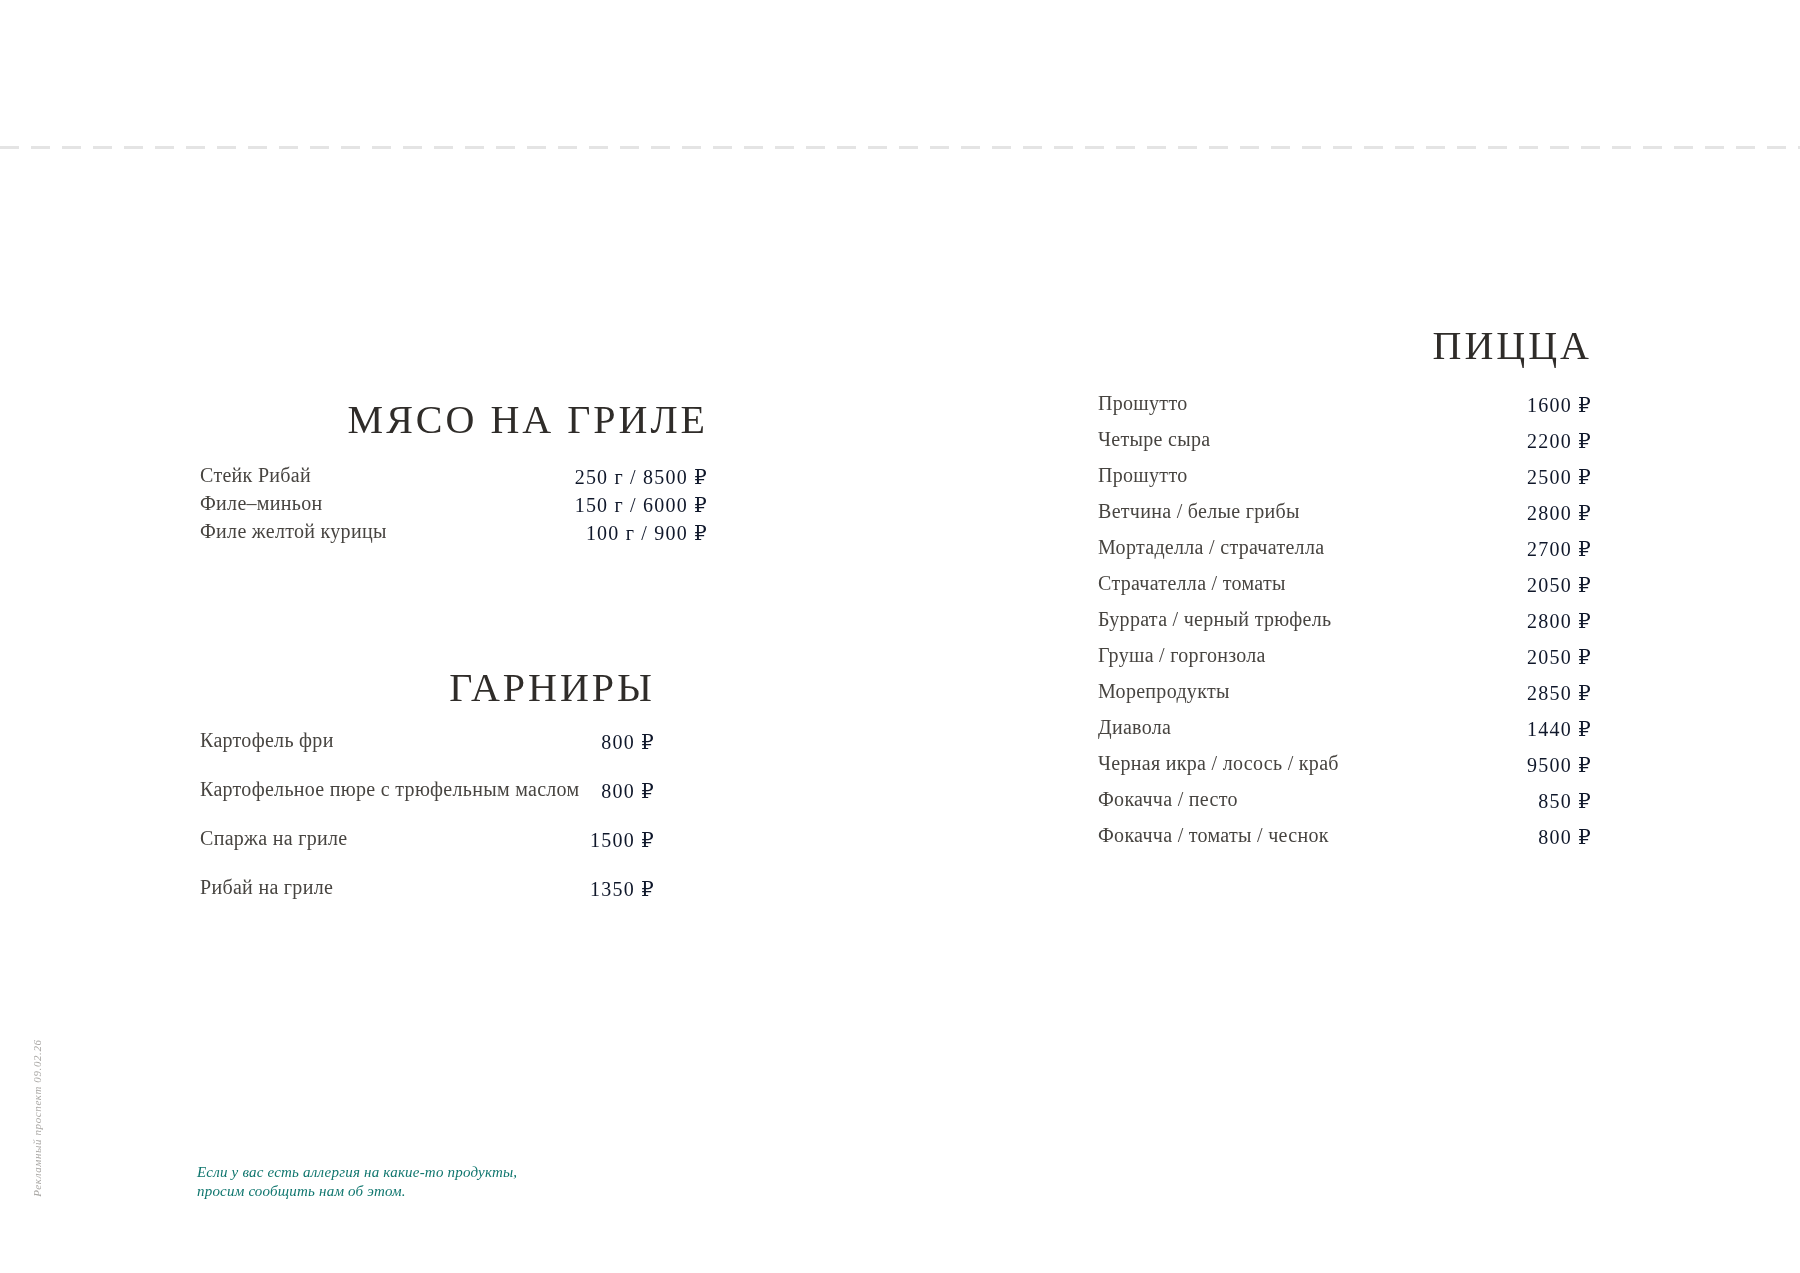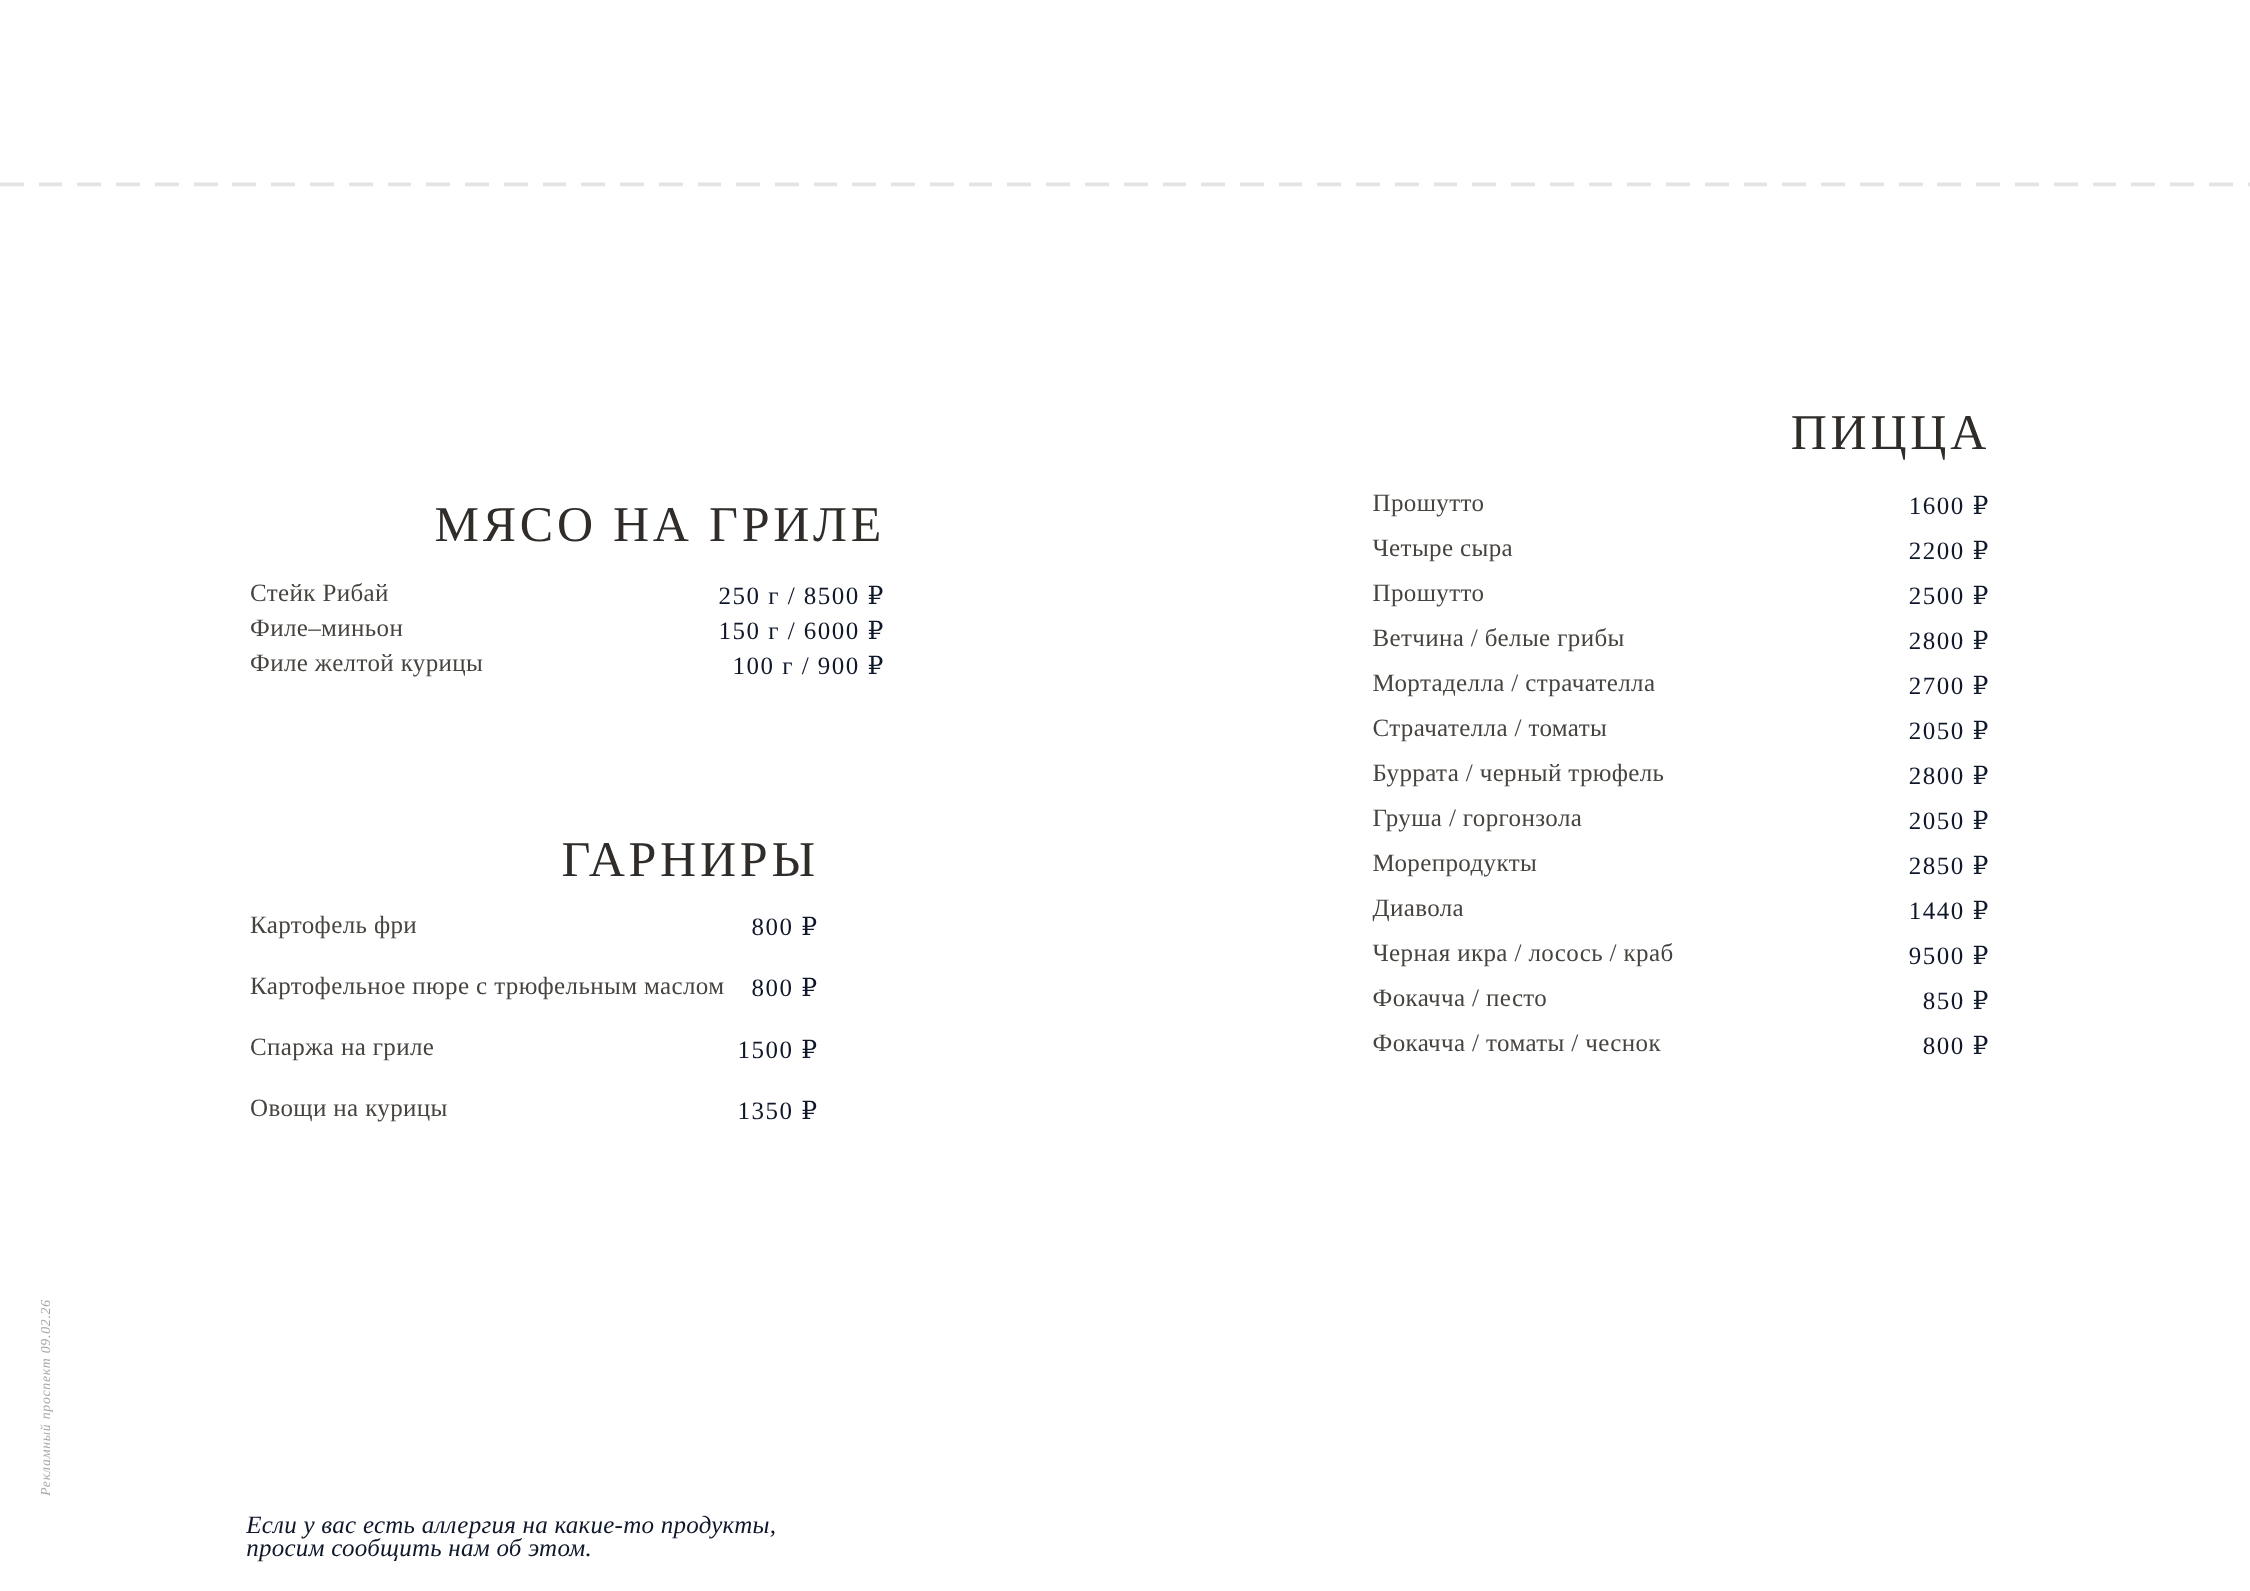--- a/index.html
+++ b/index.html
@@ -59,25 +59,24 @@
   .price{
     font-size:20px;
     letter-spacing:1.2px;
     white-space:nowrap;
     color:#0f172a;
     position:relative;top:2px;
   }
   .footer-note{
     position:absolute;left:197px;top:1163px;
     font-style:italic;
-    font-size:20px;
+    font-size:15px;
     line-height:19px;
     letter-spacing:0.2px;
-    color:#0f172a;
-    margin-top:48px;
+    color:#0f766e;
   }
 </style>
 </head>
 <body>
 
 <div class="page">
 
   <div class="tear-line"></div>
 
   <div class="side-note">Рекламный проспект 09.02.26</div>
@@ -109,21 +108,21 @@
       </div>
       <div class="row">
         <span class="dish">Картофельное пюре с трюфельным маслом</span>
         <span class="price">800 ₽</span>
       </div>
       <div class="row">
         <span class="dish">Спаржа на гриле</span>
         <span class="price">1500 ₽</span>
       </div>
       <div class="row">
-        <span class="dish">Овощи на курицы</span>
+        <span class="dish">Рибай на гриле</span>
         <span class="price">1350 ₽</span>
       </div>
     </div>
   </section>
 
   <section class="section sec-pizza">
     <h2>ПИЦЦА</h2>
     <div class="rows">
       <div class="row">
         <span class="dish">Прошутто</span>

